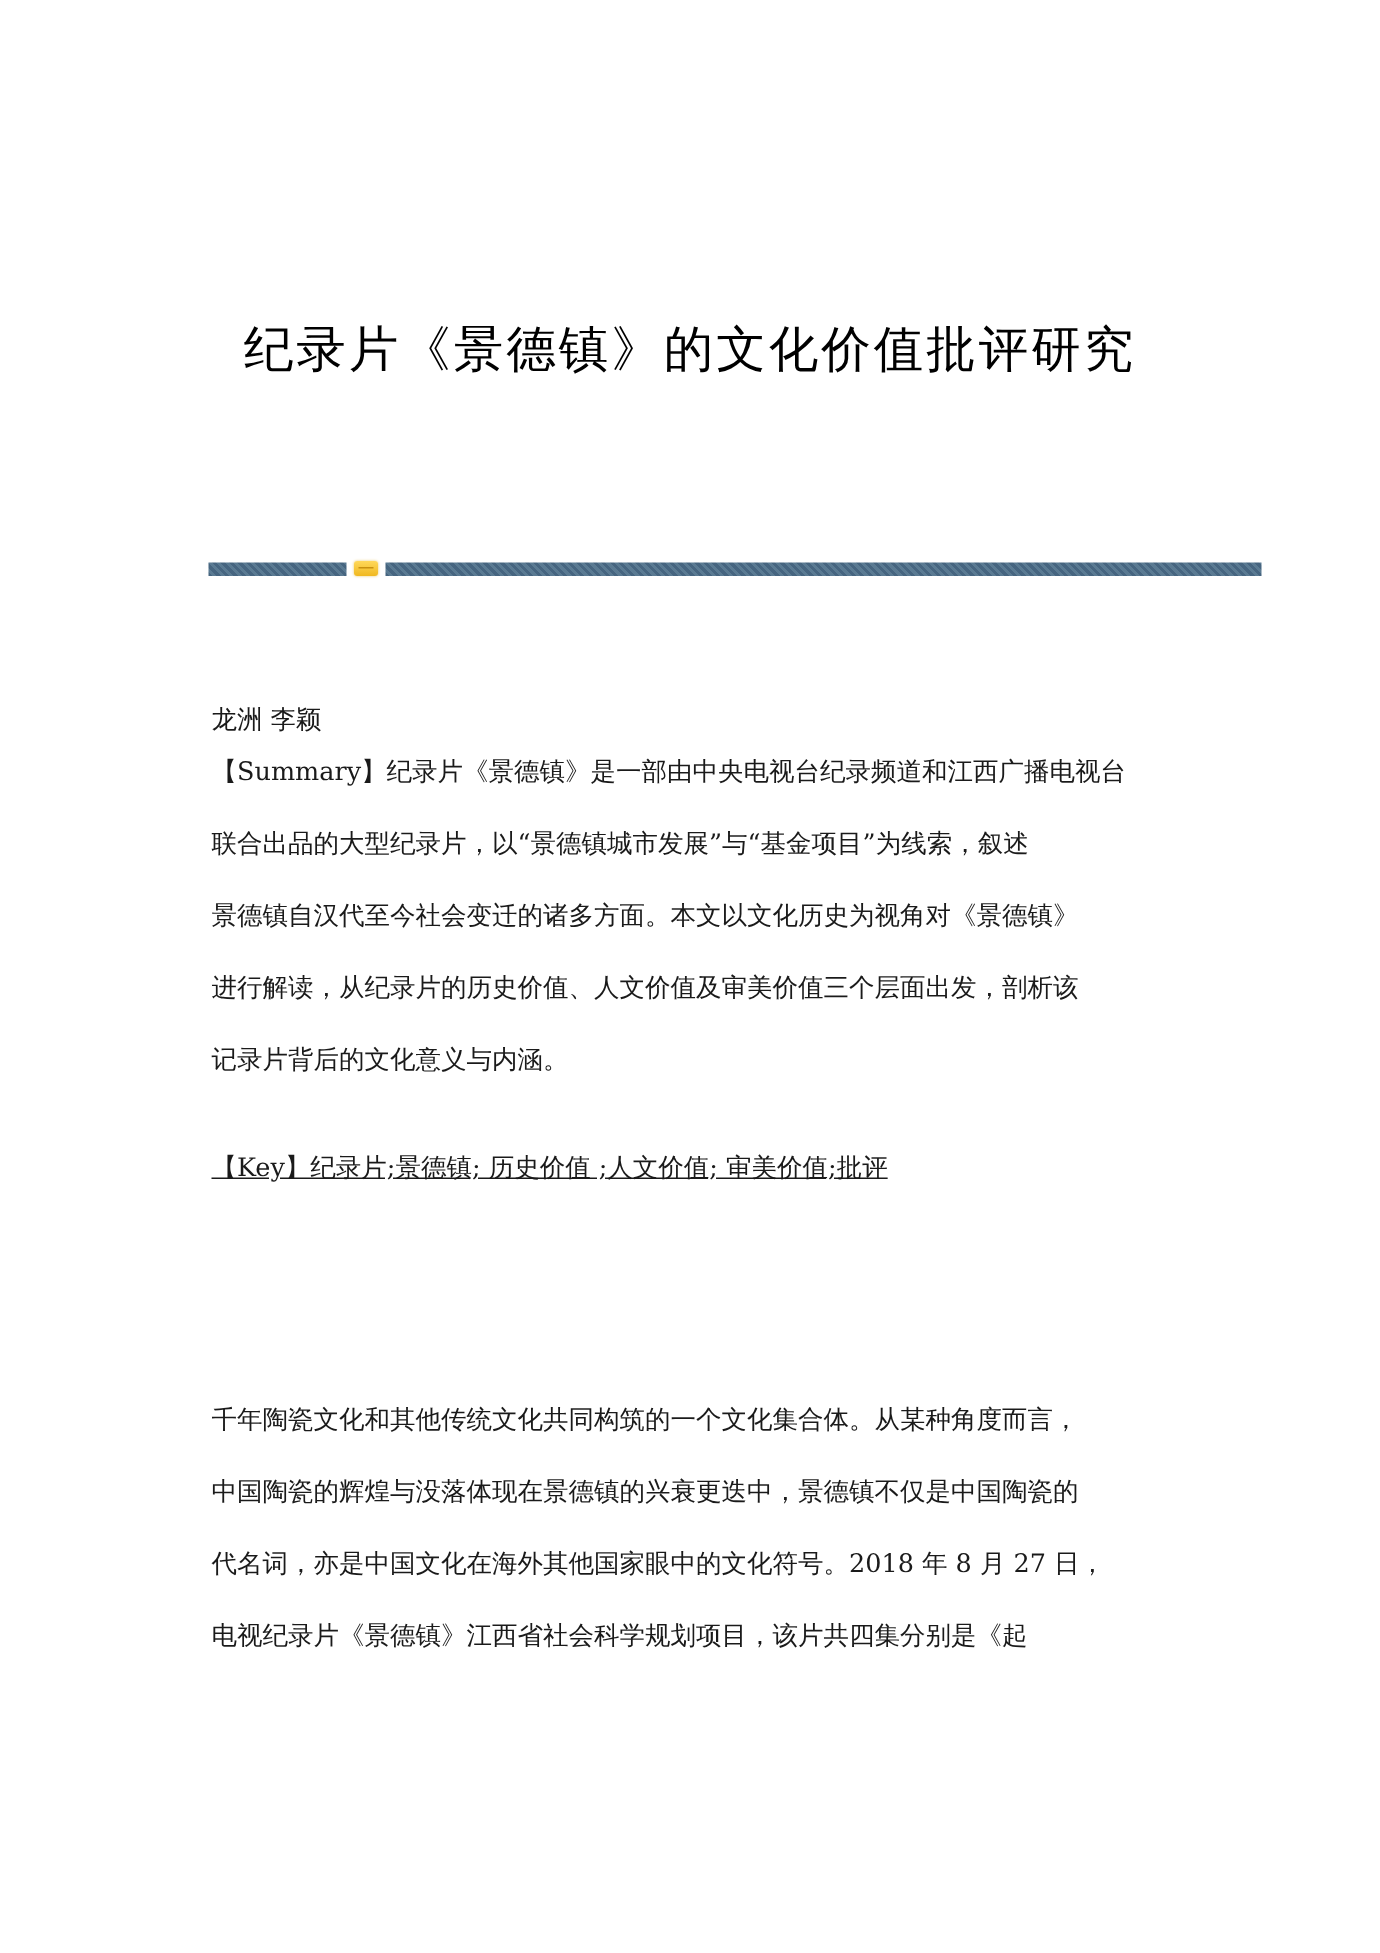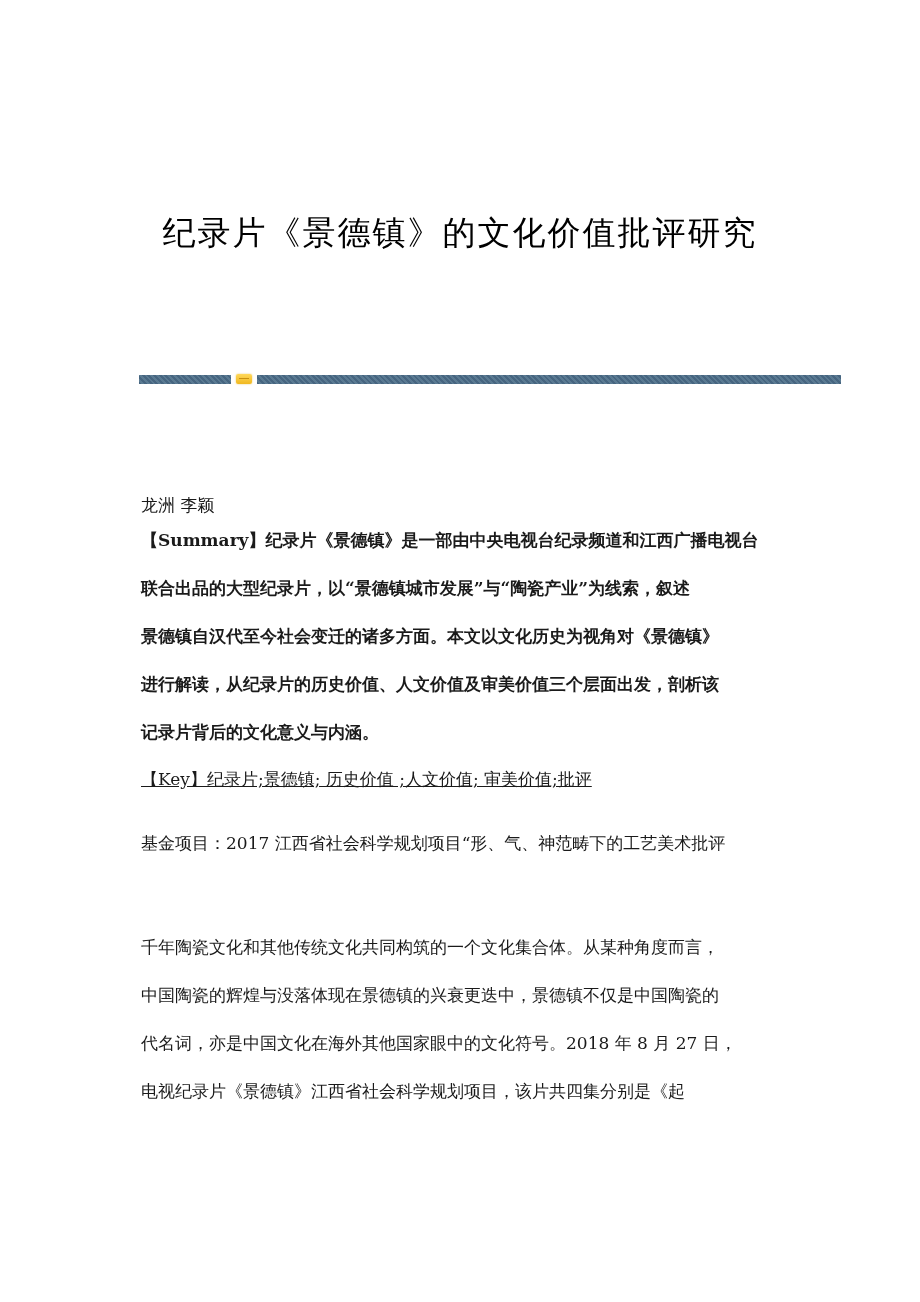--- a/index.html
+++ b/index.html
@@ -13,22 +13,22 @@
          background: repeating-linear-gradient(45deg, #466580 0 2px, #5a7a92 2px 4px); }
   .bar.left { left: 0; width: 92px; }
   .bar.right { left: 118px; width: 584px; }
   .ornament { position: absolute; left: 97px; top: -1px; width: 16px; height: 10px;
               background: linear-gradient(#ffd85a, #f0b820); border-radius: 2px;
               box-shadow: 0 0 2px #e8c870; }
   .ornament::after { content: ""; position: absolute; left: 3px; right: 3px; top: 4px; height: 1px; background: #c89010; }
   .text { position: absolute; left: 141px; width: 640px; font-size: 17px; line-height: 48px;
           font-family: "DejaVu Serif", serif; color: #1a1a1a; }
   .line { display: block; white-space: nowrap; height: 48px; }
-  .authors { top: 481px; }
-  .summary { top: 516px; font-weight: bold; }
+  .authors { top: 456px; }
+  .summary { top: 491px; }
   .keys { top: 755px; text-decoration: underline; }
   .fund { top: 819px; }
   .body1 { top: 923px; }
 </style>
 </head>
 <body>
 
 <h1 class="title">纪录片《景德镇》的文化价值批评研究</h1>
 
 <div class="divider">
@@ -36,32 +36,31 @@
   <div class="ornament"></div>
   <div class="bar right"></div>
 </div>
 
 <div class="text authors">
   <span class="line">龙洲 李颖</span>
 </div>
 
 <div class="text summary">
   <span class="line">【Summary】纪录片《景德镇》是一部由中央电视台纪录频道和江西广播电视台</span>
-  <span class="line">联合出品的大型纪录片，以“景德镇城市发展”与“陶瓷产业”为线索，叙述</span>
+  <span class="line">联合出品的大型纪录片，以“景德镇城市发展”与“基金项目”为线索，叙述</span>
   <span class="line">景德镇自汉代至今社会变迁的诸多方面。本文以文化历史为视角对《景德镇》</span>
   <span class="line">进行解读，从纪录片的历史价值、人文价值及审美价值三个层面出发，剖析该</span>
   <span class="line">记录片背后的文化意义与内涵。</span>
 </div>
 
 <div class="text keys">
   <span class="line">【Key】纪录片;景德镇; 历史价值 ;人文价值; 审美价值;批评</span>
 </div>
 
 <div class="text fund">
-  <span class="line">基金项目：2017 江西省社会科学规划项目“形、气、神范畴下的工艺美术批评</span>
 </div>
 
 <div class="text body1">
   <span class="line">千年陶瓷文化和其他传统文化共同构筑的一个文化集合体。从某种角度而言，</span>
   <span class="line">中国陶瓷的辉煌与没落体现在景德镇的兴衰更迭中，景德镇不仅是中国陶瓷的</span>
   <span class="line">代名词，亦是中国文化在海外其他国家眼中的文化符号。2018 年 8 月 27 日，</span>
   <span class="line">电视纪录片《景德镇》江西省社会科学规划项目，该片共四集分别是《起</span>
 </div>
 
 </body></html>

